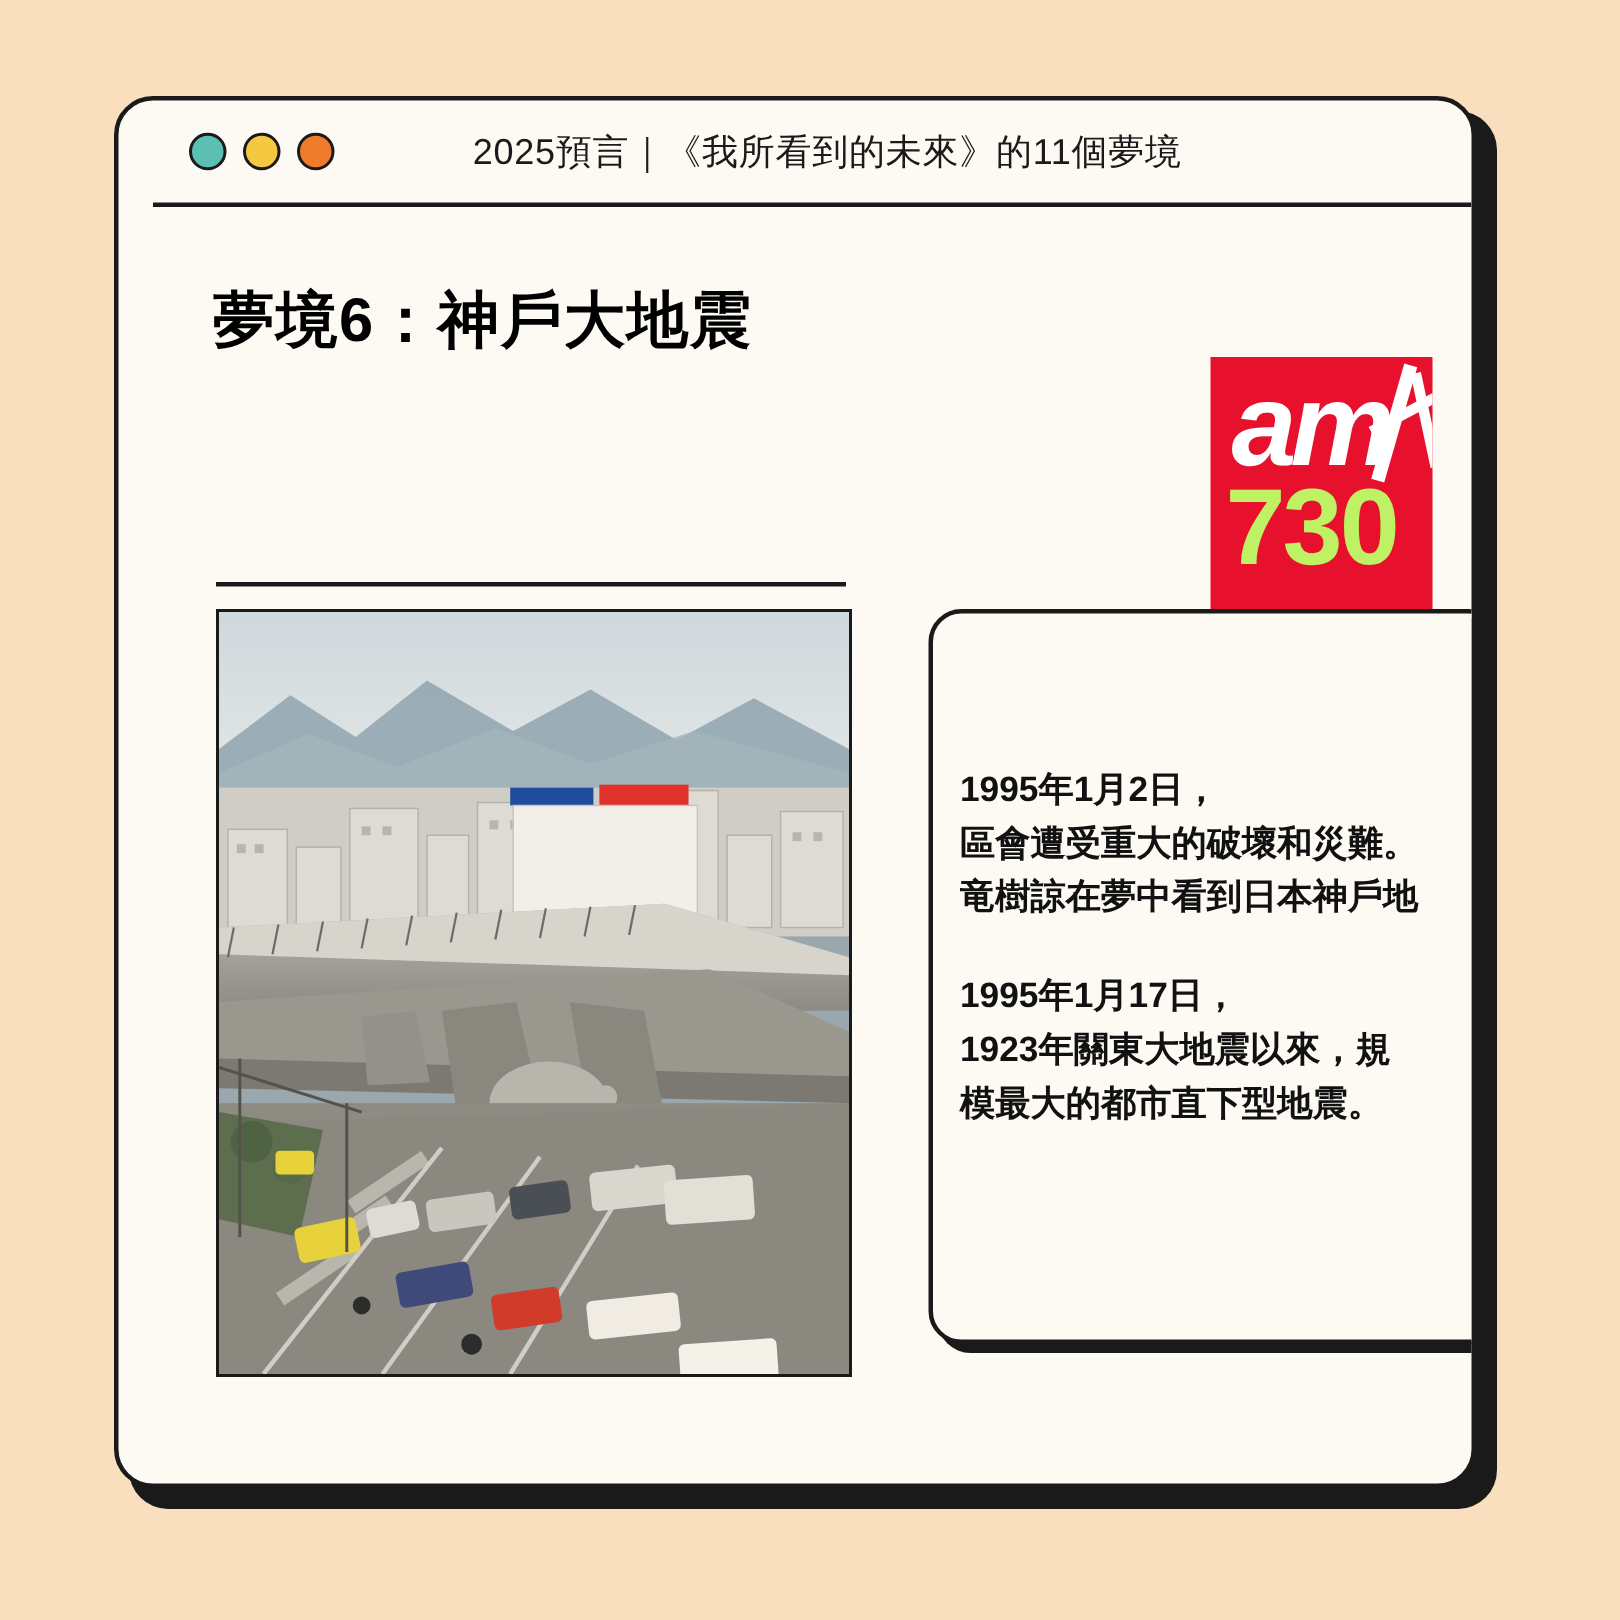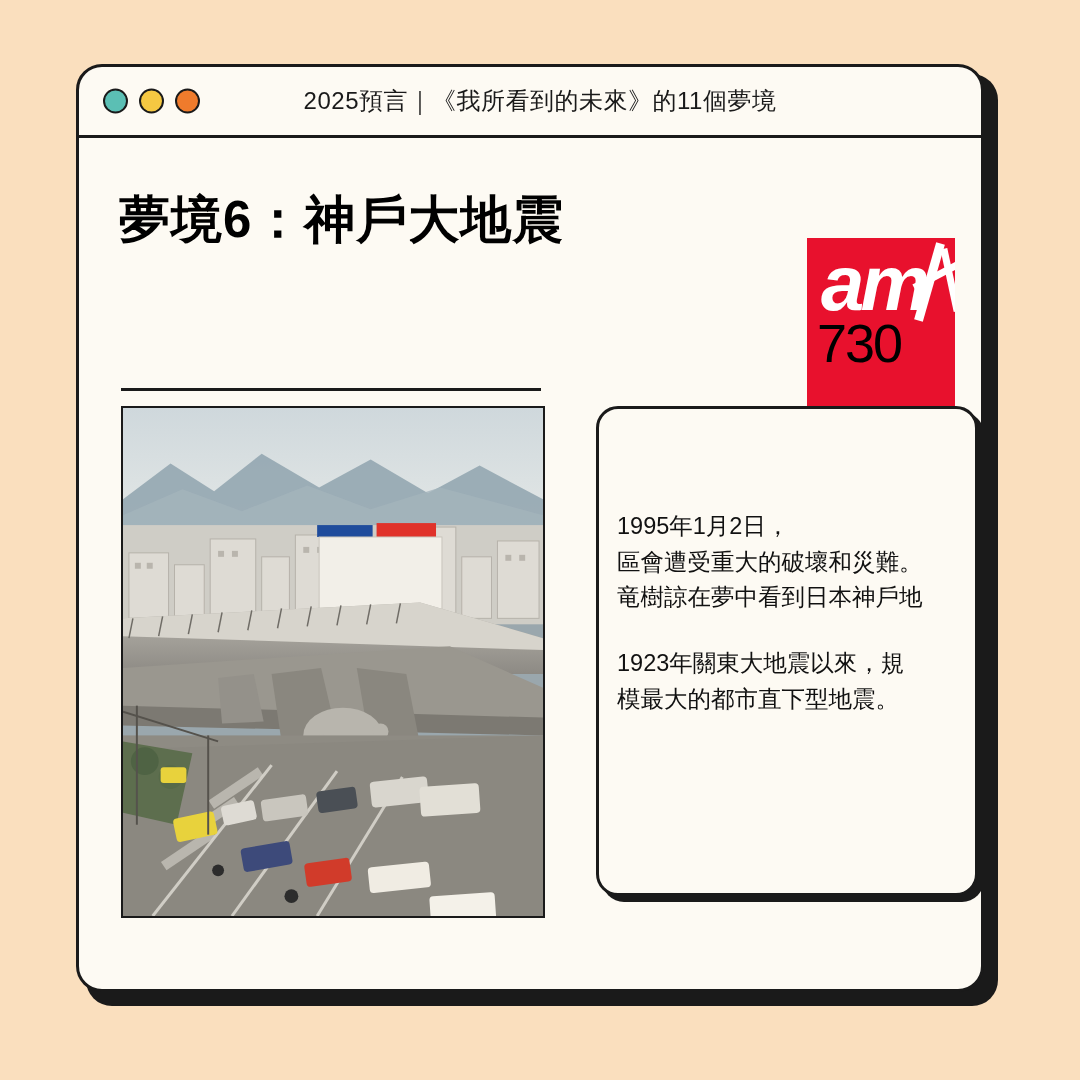--- a/index.html
+++ b/index.html
@@ -28,20 +28,21 @@
     position: absolute;
     left: 76px;
     top: 64px;
     width: 908px;
     height: 928px;
     background: #fdfaf3;
     border: 3px solid #1a1a1a;
     border-radius: 26px;
     box-sizing: border-box;
     overflow: hidden;
+    padding-left: 23px;
   }
 
   
   .titlebar {
     position: relative;
     height: 68px;
     border-bottom: 3px solid #1a1a1a;
     display: flex;
     align-items: center;
   }
@@ -76,21 +77,21 @@
 
   
   .head-row {
     position: relative;
     height: 250px;
   }
   .headline {
     position: absolute;
     left: 40px;
     top: 48px;
-    font-size: 51px;
+    font-size: 41px;
     font-weight: bold;
     color: #000;
     letter-spacing: 1px;
     white-space: nowrap;
   }
   .logo {
     position: absolute;
     right: 26px;
     top: 100px;
     width: 148px;
@@ -106,23 +107,23 @@
     font-weight: bold;
     font-style: italic;
     color: #fff;
     letter-spacing: -4px;
     line-height: 1;
   }
   .logo .seven {
     position: absolute;
     left: 10px;
     top: 78px;
-    font-size: 54px;
-    font-weight: normal;
-    color: #000000;
+    font-size: 72px;
+    font-weight: bold;
+    color: #bef264;
     letter-spacing: -2px;
     line-height: 1;
   }
   .logo .stroke {
     position: absolute;
     background: #fff;
   }
   .logo .s1 { left: 118px; top: 4px;  width: 9px; height: 80px; transform: rotate(16deg); }
   .logo .s2 { left: 140px; top: 10px; width: 7px; height: 64px; transform: rotate(-12deg); }
   .logo .s3 { left: 104px; top: 34px; width: 52px; height: 7px; transform: rotate(-28deg); }
@@ -173,21 +174,21 @@
     height: 490px;
     background: #1a1a1a;
     border-radius: 22px;
   }
   .note-body {
     position: absolute;
     left: 18px;
     top: 100px;
     width: 346px;
     font-size: 23.5px;
-    font-weight: normal;
+    font-weight: bold;
     line-height: 1.52;
     color: #111;
   }
   .note-body p { margin: 0; }
   .note-body .gap { height: 30px; }
 </style>
 </head>
 <body>
 
 <div class="card-shadow"></div>
@@ -337,19 +338,20 @@
       </svg>
     </div>
 
     <div class="note-shadow"></div>
     <div class="note">
       <div class="note-body">
         <p>1995年1月2日，</p>
         <p>區會遭受重大的破壞和災難。</p>
         <p>竜樹諒在夢中看到日本神戶地</p>
         <div class="gap"></div>
+        <p>1995年1月17日，</p>
         <p>1923年關東大地震以來，規</p>
         <p>模最大的都市直下型地震。</p>
       </div>
     </div>
   </div>
 
 </div>
 
 </body></html>

